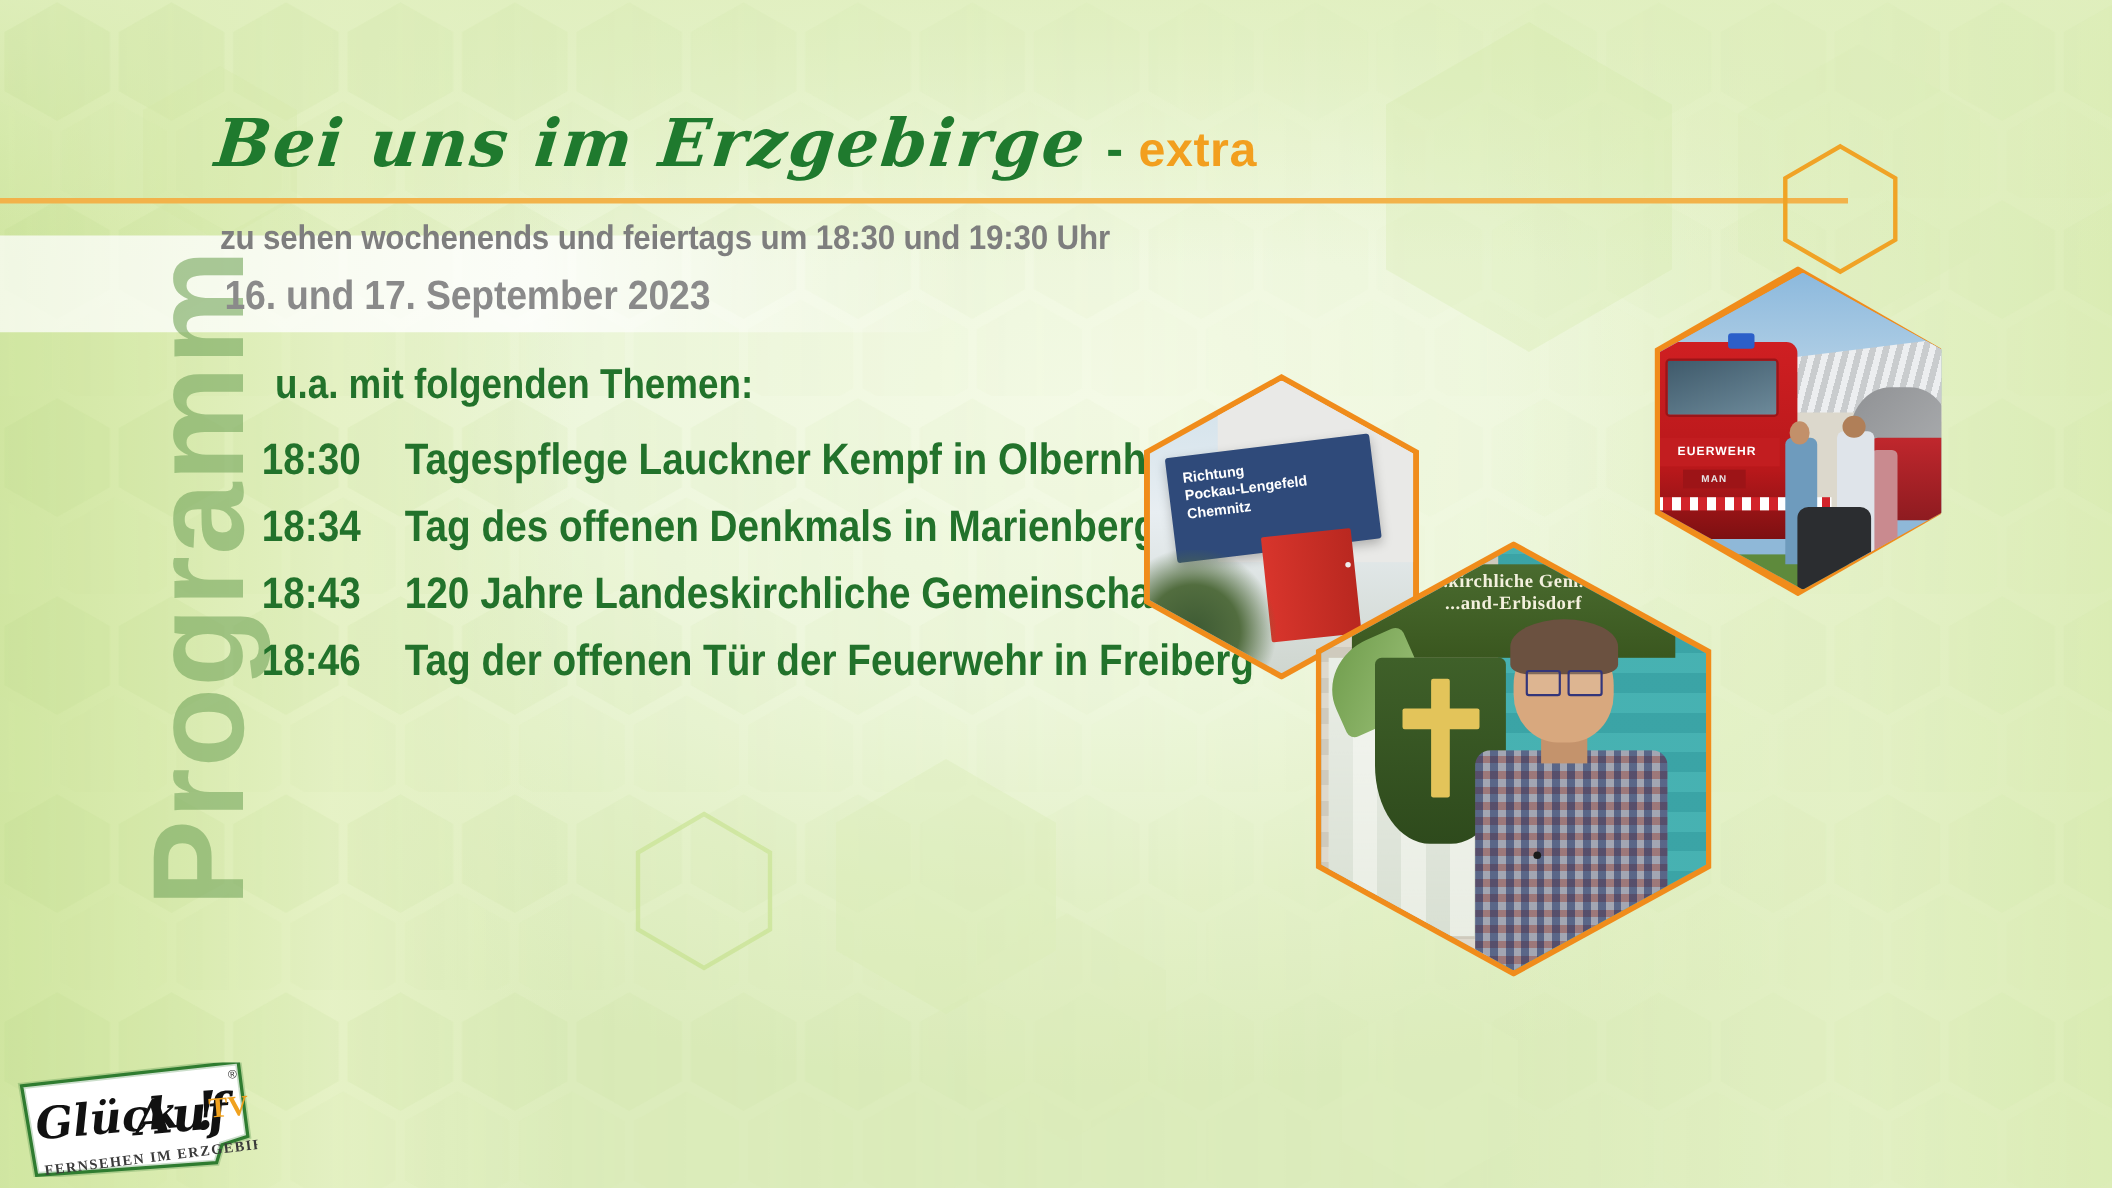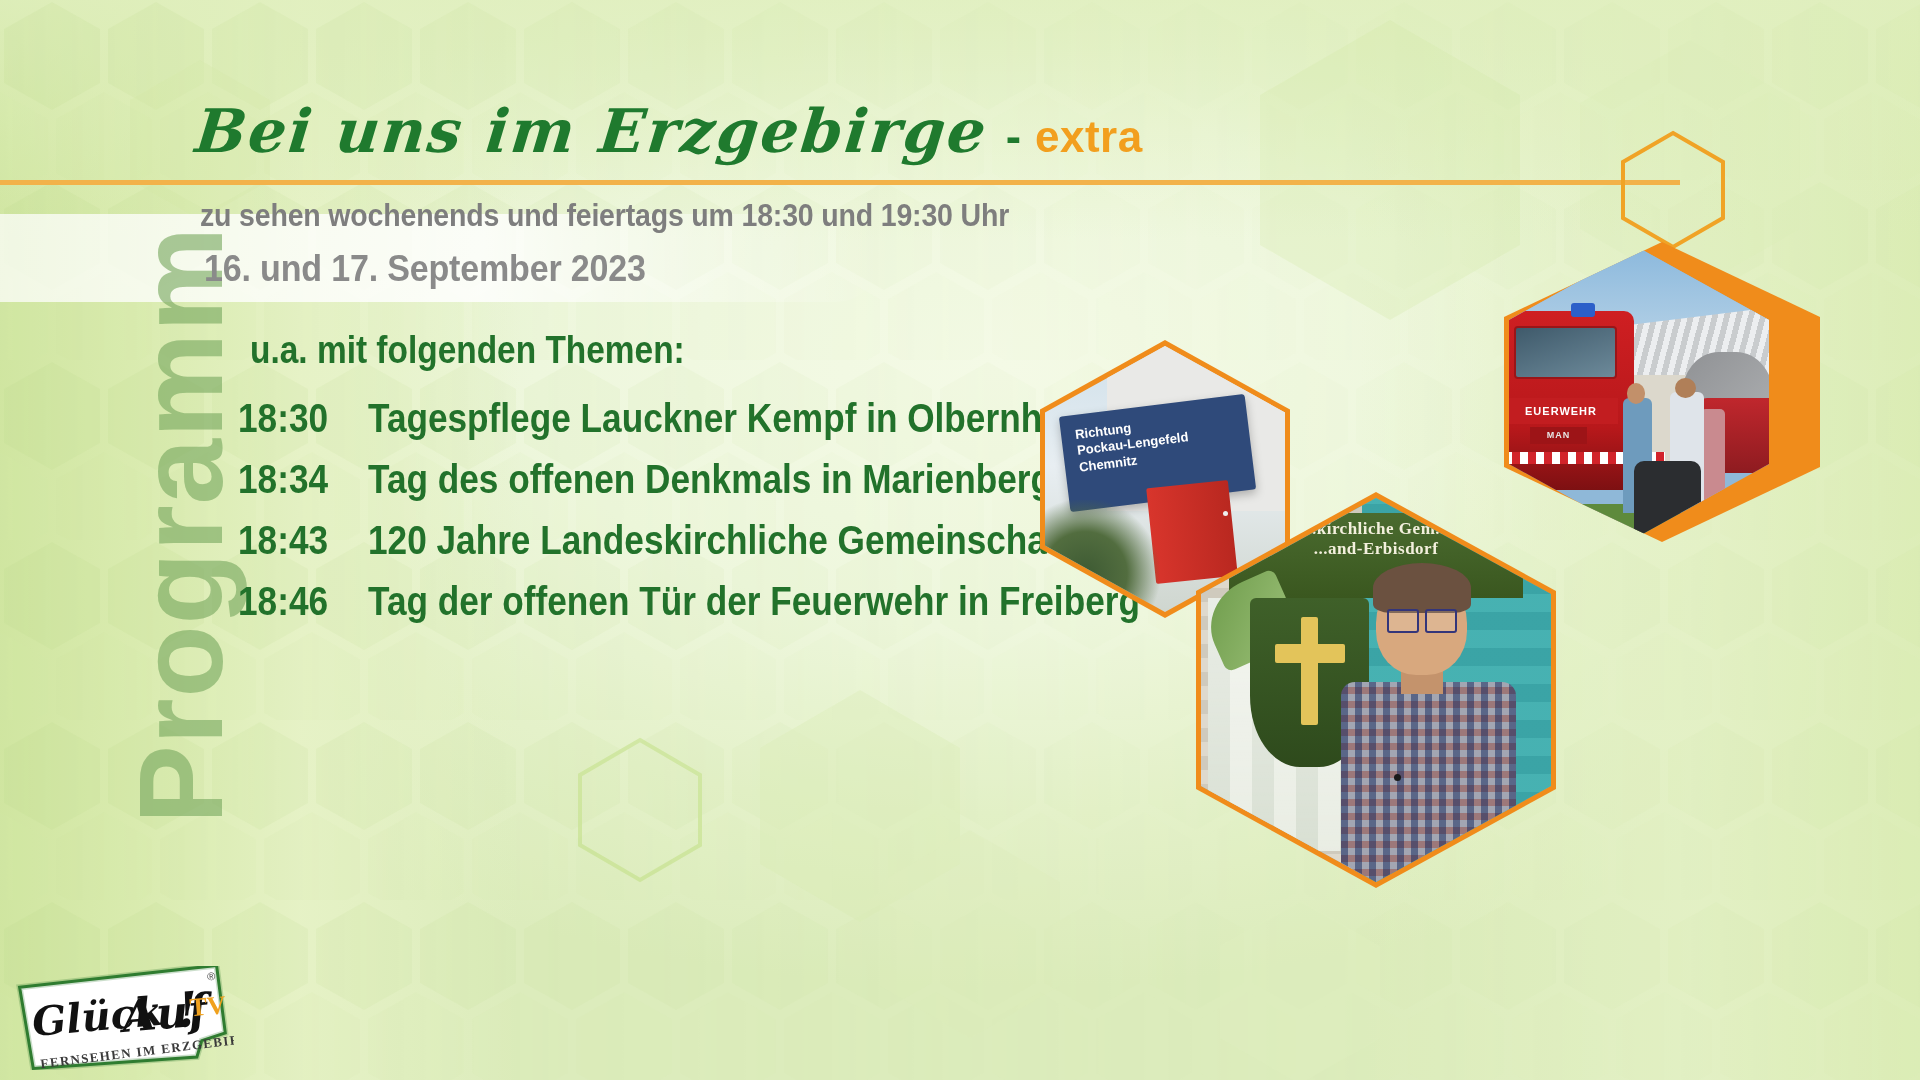--- a/index.html
+++ b/index.html
@@ -296,21 +296,21 @@
       <span class="text">Tag der offenen Tür der Feuerwehr in Freiberg</span>
     </div>
   </div>
 
   <div class="hex-outline hex-sm-outline">
     <svg width="110" height="120" viewBox="0 0 110 120">
       <polygon points="55,3 105,32 105,88 55,117 5,88 5,32" fill="none" stroke="#f0a326" stroke-width="4"></polygon>
     </svg>
   </div>
 
-  <div class="hex-frame" style="left:1504px;top:242px;width:316px;height:300px;">
+  <div class="hex-frame" style="left:1504px;top:242px;width:261px;height:300px;">
     <div class="hex" style="left:5px;top:6px;width:260px;height:288px;">
       <div class="hex-inner photo-fire">
         <div class="pf-sky"></div>
         <div class="pf-roof"></div>
         <div class="pf-wall"></div>
         <div class="pf-bounce"></div>
         <div class="pf-bounce2"></div>
         <div class="pf-grass"></div>
         <div class="pf-truck"></div>
         <div class="pf-wind"></div>

